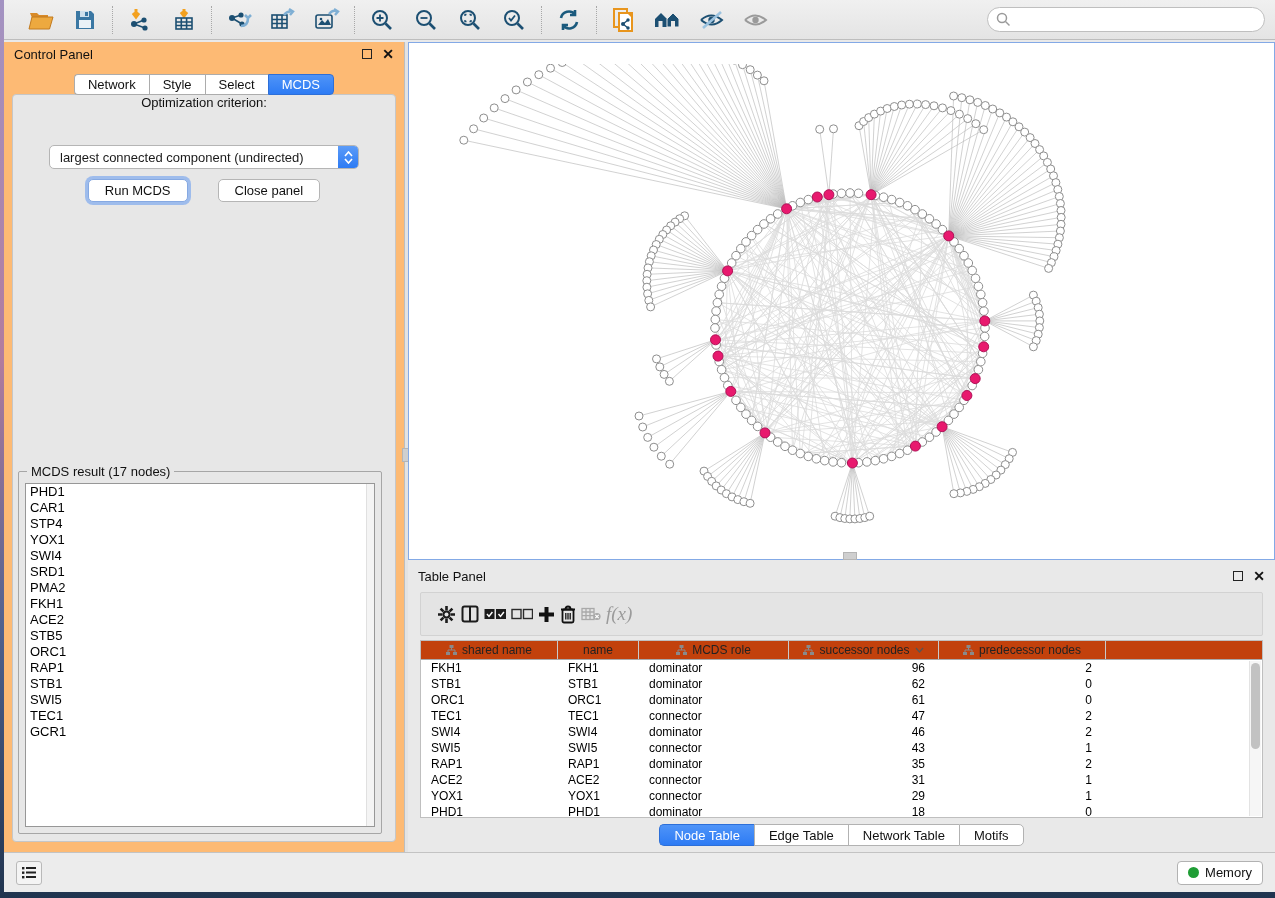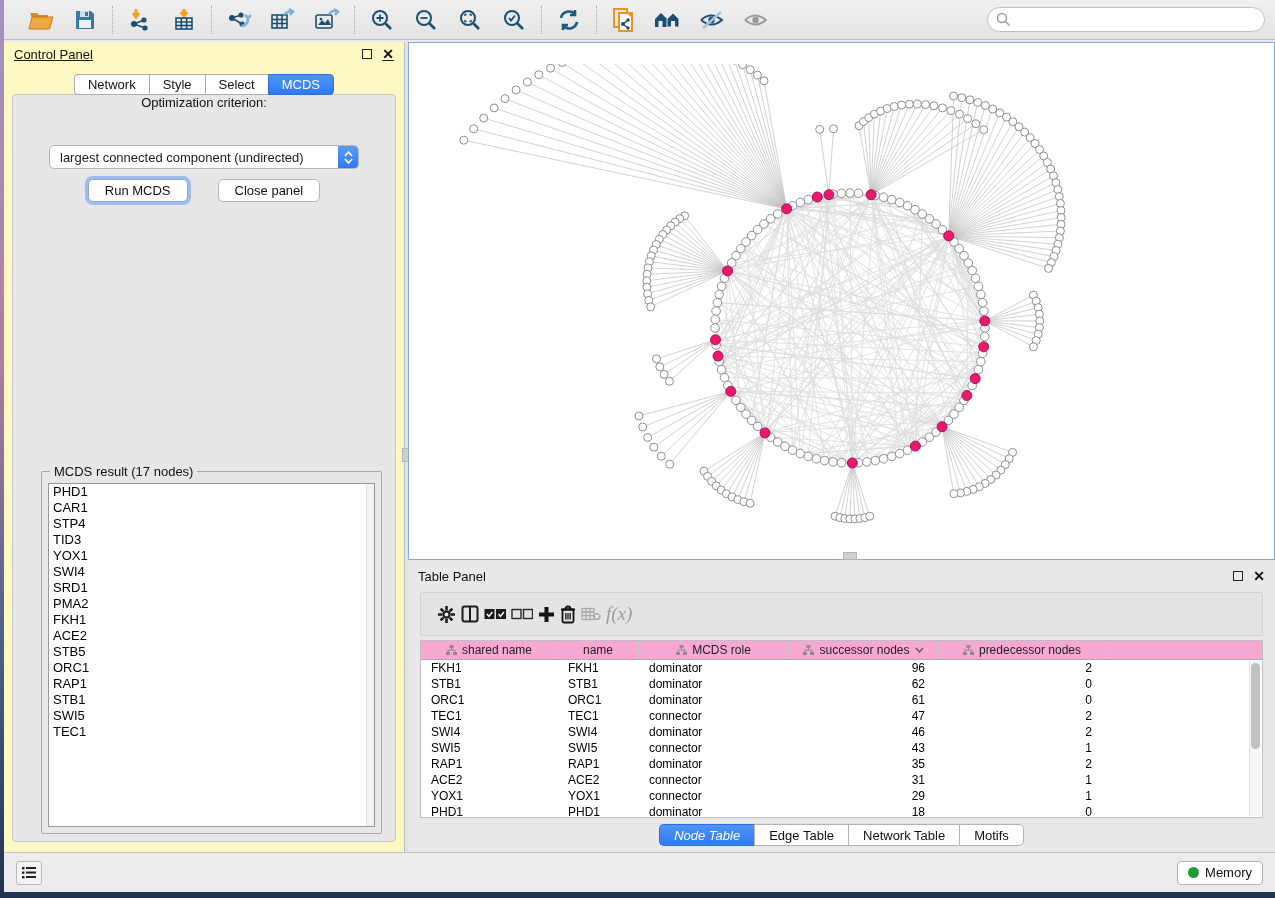--- a/index.html
+++ b/index.html
@@ -17,21 +17,21 @@
   .tb-group { display:flex; align-items:center; gap:16px; padding:0 13px; }
   .tb-sep { width:1px; height:28px; border-left:1px dotted #a8a8a8; }
   .tb-btn { width:28px; height:28px; display:flex; align-items:center; justify-content:center; }
   .tb-btn svg { display:block; }
   .search-wrap { margin-left:auto; position:relative; }
   .search-input { width:278px; height:25px; border:1px solid #bfbfbf; border-radius:13px;
     background:#fff; padding:0 10px 0 28px; font-size:13px; outline:none; }
   .search-glass { position:absolute; left:9px; top:5px; }
 
   
-  .control-panel { position:absolute; left:0; top:42px; width:400px; bottom:40px; background:#fef9c3;text-decoration:underline; }
+  .control-panel { position:absolute; left:0; top:42px; width:400px; bottom:40px; background:#fdba74; }
   .panel-head { height:24px; display:flex; align-items:center; padding:0 10px; }
   .panel-title { font-size:13px; color:#111; }
   .panel-head .spacer { flex:1; }
   .float-ic { width:10px; height:10px; border:1.5px solid #222; margin-right:10px; }
   .close-ic { font-size:14px; font-weight:bold; color:#111; line-height:10px; }
 
   .tabs-row { position:absolute; left:0; right:0; top:32px; display:flex; justify-content:center; z-index:2; }
   .tab { height:21px; padding:0 13px; background:#fff; border:1px solid #acacac; border-right:none;
     display:flex; align-items:center; font-size:13px; color:#111; }
   .tab:first-child { border-radius:4px 0 0 4px; }
@@ -45,21 +45,21 @@
     border:1px solid #b5b5b5; border-radius:5px; display:flex; align-items:center; }
   .combo-text { flex:1; padding-left:10px; font-size:13px; white-space:nowrap; overflow:hidden; }
   .combo-btn { width:20px; align-self:stretch; background:linear-gradient(180deg,#5b9bf8,#2d7bf4);
     border-radius:0 4px 4px 0; display:flex; flex-direction:column; align-items:center; justify-content:center; gap:1px; }
   .combo-btn svg { display:block; }
   .btn-row { position:absolute; left:0; right:0; top:84px; display:flex; justify-content:center; gap:30px; }
   .btn { height:23px; padding:0 16px; background:#fff; border:1px solid #b5b5b5; border-radius:5px;
     font-size:13px; display:flex; align-items:center; color:#111; }
   .btn.focused { box-shadow:0 0 0 3px rgba(110,160,240,.6); border-color:#86a9e2; }
 
-  .groupbox { position:absolute; left:5px; right:13px; top:376px; bottom:7px; border:1px solid #a6a6a6; border-radius:2px;margin-left:23px; }
+  .groupbox { position:absolute; left:5px; right:13px; top:376px; bottom:7px; border:1px solid #a6a6a6; border-radius:2px; }
   .groupbox-legend { position:absolute; left:8px; top:-8px; background:#e7e7e7; padding:0 4px; font-size:13px; color:#111; }
   .mcds-list { position:absolute; left:6px; right:6px; top:11px; bottom:6px; background:#fff;
     border:1px solid #979797; overflow:hidden; }
   .mcds-list .track { position:absolute; right:0; top:0; bottom:0; width:8px; background:#f4f4f4; border-left:1px solid #e0e0e0; }
   .mcds-item { font-size:13px; line-height:16px; padding-left:4px; color:#000; }
 
   
   .vsplit { position:absolute; left:400px; top:42px; width:4px; bottom:40px; background:#e3e3e3; border-left:1px solid #bdbdbd; }
   .vsplit .grip { position:absolute; left:-3px; top:406px; width:8px; height:14px; background:#cfcfcf; border:1px solid #b5b5b5; }
   .hsplit-grip { position:absolute; left:839px; top:552px; width:14px; height:8px; background:#cfcfcf; border:1px solid #b5b5b5; z-index:3; }
@@ -78,33 +78,33 @@
 
   
   .table-panel { position:absolute; left:404px; top:564px; right:0; bottom:40px; background:#e9e9e9; }
   .tp-toolbar { position:absolute; left:12px; right:12px; top:28px; height:44px; background:#e4e4e4;
     border:1px solid #d2d2d2; border-radius:2px; display:flex; align-items:center; gap:5px; padding:0 16px; }
   .tp-ic { display:flex; align-items:center; justify-content:center; }
   .fx { font-family:"Liberation Serif", serif; font-style:italic; font-size:19px; color:#9b9b9b; }
 
   .data-table { position:absolute; left:12px; right:12px; top:76px; bottom:34px; background:#fff;
     border:1px solid #bfbfbf; overflow:hidden; }
-  .thead { display:flex; height:19px; background:#f9a8d4; border-bottom:1px solid #a9a9a9; }
+  .thead { display:flex; height:19px; background:#c2410c; border-bottom:1px solid #a9a9a9; }
   .th { display:flex; align-items:center; justify-content:center; gap:5px; border-right:1px solid #c9c9c9;
     font-size:12px; color:#222; position:relative; }
   .th:last-child { border-right:none; }
   .tbody .tr { display:flex; height:16px; }
   .td { font-size:12px; line-height:16px; color:#000; white-space:nowrap; overflow:hidden; }
   .vtrack { position:absolute; right:1px; top:20px; bottom:1px; width:12px; background:#f6f6f6; border-left:1px solid #e3e3e3; }
   .vthumb { position:absolute; left:1px; right:1px; top:2px; height:86px; background:#c2c2c2; border-radius:6px; }
 
   .bottom-tabs { position:absolute; left:0; right:0; bottom:6px; display:flex; justify-content:center; }
   .btab { height:22px; padding:0 14px; background:#fff; border:1px solid #b2b2b2; border-right:none;
     display:flex; align-items:center; font-size:13px; color:#111; }
-  .btab:first-child { border-radius:5px 0 0 5px;font-style:italic; }
+  .btab:first-child { border-radius:5px 0 0 5px; }
   .btab:last-child { border-radius:0 5px 5px 0; border-right:1px solid #b2b2b2; }
   .btab.active { background:linear-gradient(180deg,#4f94f8,#2d7bf4); color:#fff; border-color:#2d6fd8; }
 
   
   .statusbar { position:absolute; left:0; right:0; bottom:0; height:40px; background:#ececec;
     border-top:1px solid #c3c3c3; display:flex; align-items:center; padding:0 12px; }
   .sb-btn { width:26px; height:24px; background:#f4f4f4; border:1px solid #b9b9b9; border-radius:3px;
     display:flex; align-items:center; justify-content:center; }
   .mem-btn { margin-left:auto; height:24px; padding:0 10px; background:#fff; border:1px solid #b2b2b2;
     border-radius:4px; display:flex; align-items:center; gap:6px; font-size:13px; color:#111; }
@@ -298,33 +298,33 @@
         <div class="btn focused">Run MCDS</div>
         <div class="btn">Close panel</div>
       </div>
       <div class="groupbox">
         <span class="groupbox-legend">MCDS result (17 nodes)</span>
         <div class="mcds-list">
           <div id="mcds-items">
               <div class="mcds-item">PHD1</div>
               <div class="mcds-item">CAR1</div>
               <div class="mcds-item">STP4</div>
-              <div class="mcds-item">TID3</div>
               <div class="mcds-item">YOX1</div>
               <div class="mcds-item">SWI4</div>
               <div class="mcds-item">SRD1</div>
               <div class="mcds-item">PMA2</div>
               <div class="mcds-item">FKH1</div>
               <div class="mcds-item">ACE2</div>
               <div class="mcds-item">STB5</div>
               <div class="mcds-item">ORC1</div>
               <div class="mcds-item">RAP1</div>
               <div class="mcds-item">STB1</div>
               <div class="mcds-item">SWI5</div>
               <div class="mcds-item">TEC1</div>
+              <div class="mcds-item">GCR1</div>
             </div>
           <div class="track"></div>
         </div>
       </div>
     </div>
   </div>
 
   <div class="vsplit">
       <div class="grip"></div>
     </div>

